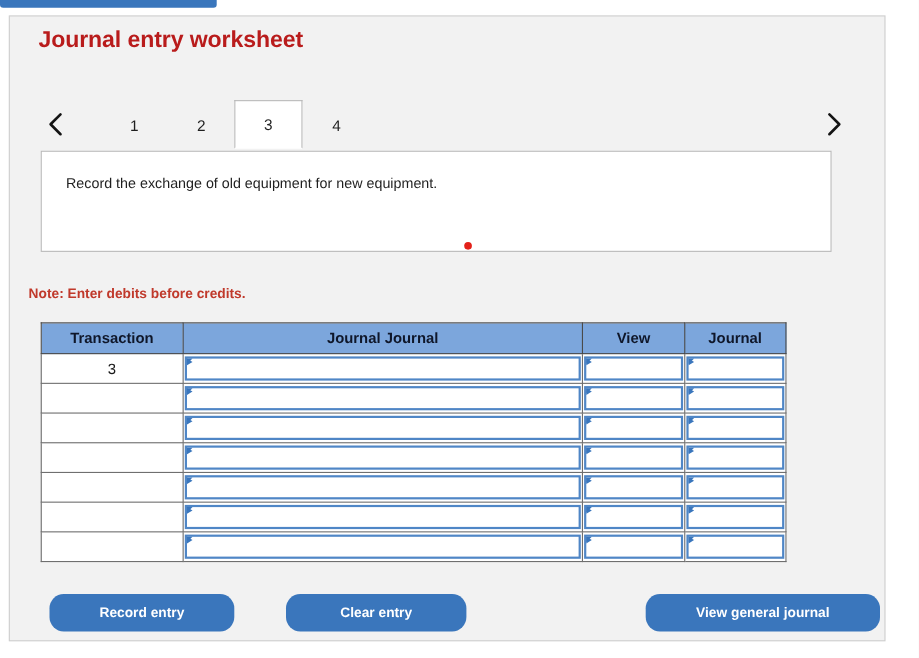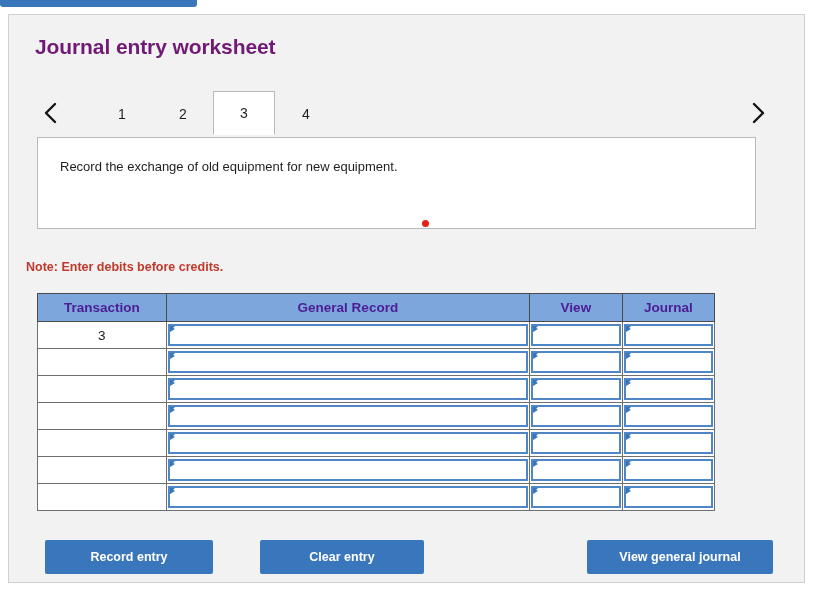--- a/index.html
+++ b/index.html
@@ -28,24 +28,24 @@
     position: absolute;
     left: 8px; top: 14px;
     width: 797px; height: 569px;
     background: #f2f2f2;
     border: 1px solid #cfcfcf;
     box-sizing: border-box;
   }
 
   .title {
     position: absolute;
-    left: 26px; top: 20px;
+    left: 26px; top: 10px;
     font-size: 21px;
     font-weight: bold;
-    color: #701a75;
+    color: #b91c1c;
     letter-spacing: -0.1px;
     white-space: nowrap;
   }
 
   
   .tabstrip {
     position: absolute;
     left: 0; top: 74px;
     width: 797px; height: 48px;
   }
@@ -125,21 +125,21 @@
   .jtable {
     position: absolute;
     left: 28px; top: 278px;
     width: 678px;
     border-collapse: collapse;
     table-layout: fixed;
   }
   .jtable th {
     background: #7ca6dc;
     border: 1px solid #4a4a4a;
-    color: #4c1d95;
+    color: #0f172a;
     font-size: 13.5px;
     font-weight: bold;
     height: 27px;
     padding: 0;
     text-align: center;
   }
   .jtable td {
     border: 1px solid #6f6f6f;
     background: #ffffff;
     height: 26px;
@@ -184,28 +184,28 @@
 
   
   .btn {
     position: absolute;
     height: 34px;
     background: #3a76bc;
     color: #ffffff;
     font-size: 12.5px;
     font-weight: bold;
     border: none;
-    border-radius: 2px;
+    border-radius: 13px;
     display: flex; align-items: center; justify-content: center;
     cursor: pointer;
     font-family: "Liberation Sans", sans-serif;
   }
   .btn-record { left: 36px; top: 525px; width: 168px; }
   .btn-clear  { left: 251px; top: 525px; width: 164px; }
-  .btn-view   { left: 578px; top: 525px; width: 186px; }
+  .btn-view   { left: 578px; top: 525px; width: 213px; }
 </style>
 </head>
 <body>
 
 <div id="root">
 
   <div class="top-bar"></div>
 
   <div class="card">
 
@@ -249,21 +249,21 @@
     <table class="jtable">
       <colgroup>
         <col class="col-tx">
           <col class="col-gj">
           <col class="col-db">
           <col class="col-cr">
       </colgroup>
       <thead>
         <tr>
           <th>Transaction</th>
-          <th>General Record</th>
+          <th>Journal Journal</th>
           <th>View</th>
           <th>Journal</th>
         </tr>
       </thead>
       <tbody>
 
         <tr>
           <td class="tx-cell">3</td>
           <td>
             <div class="cellbox">

